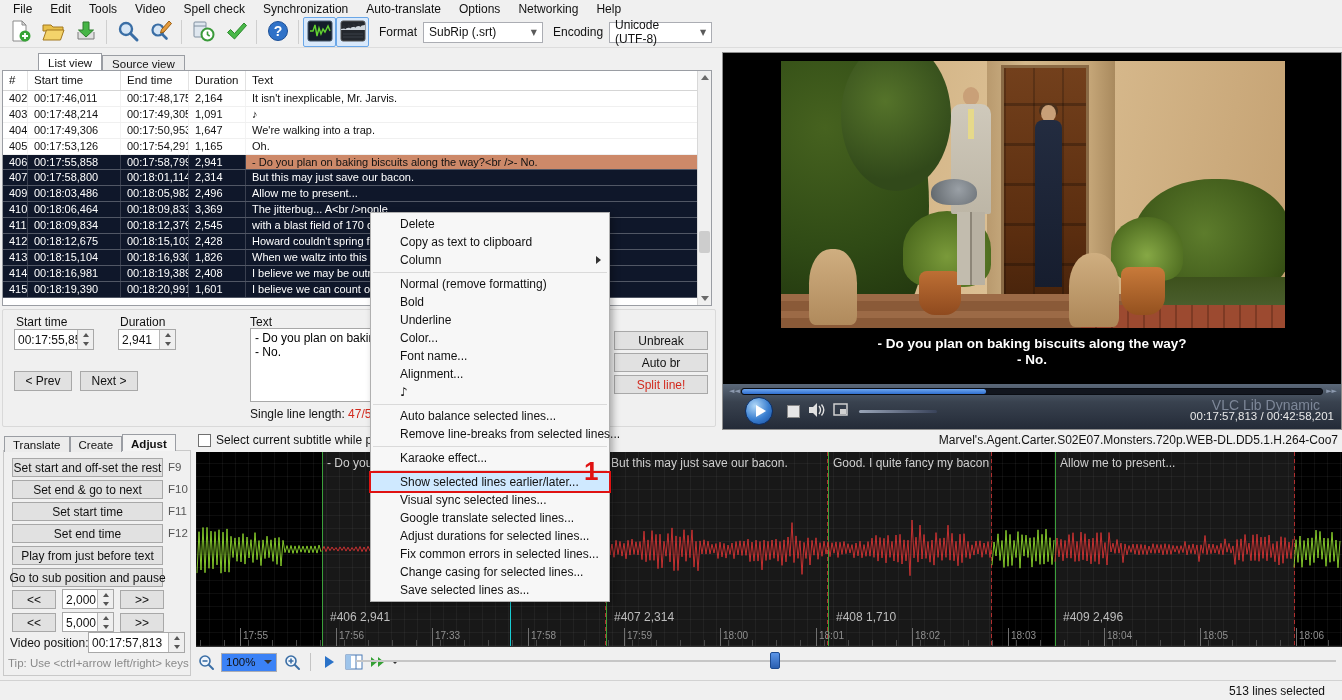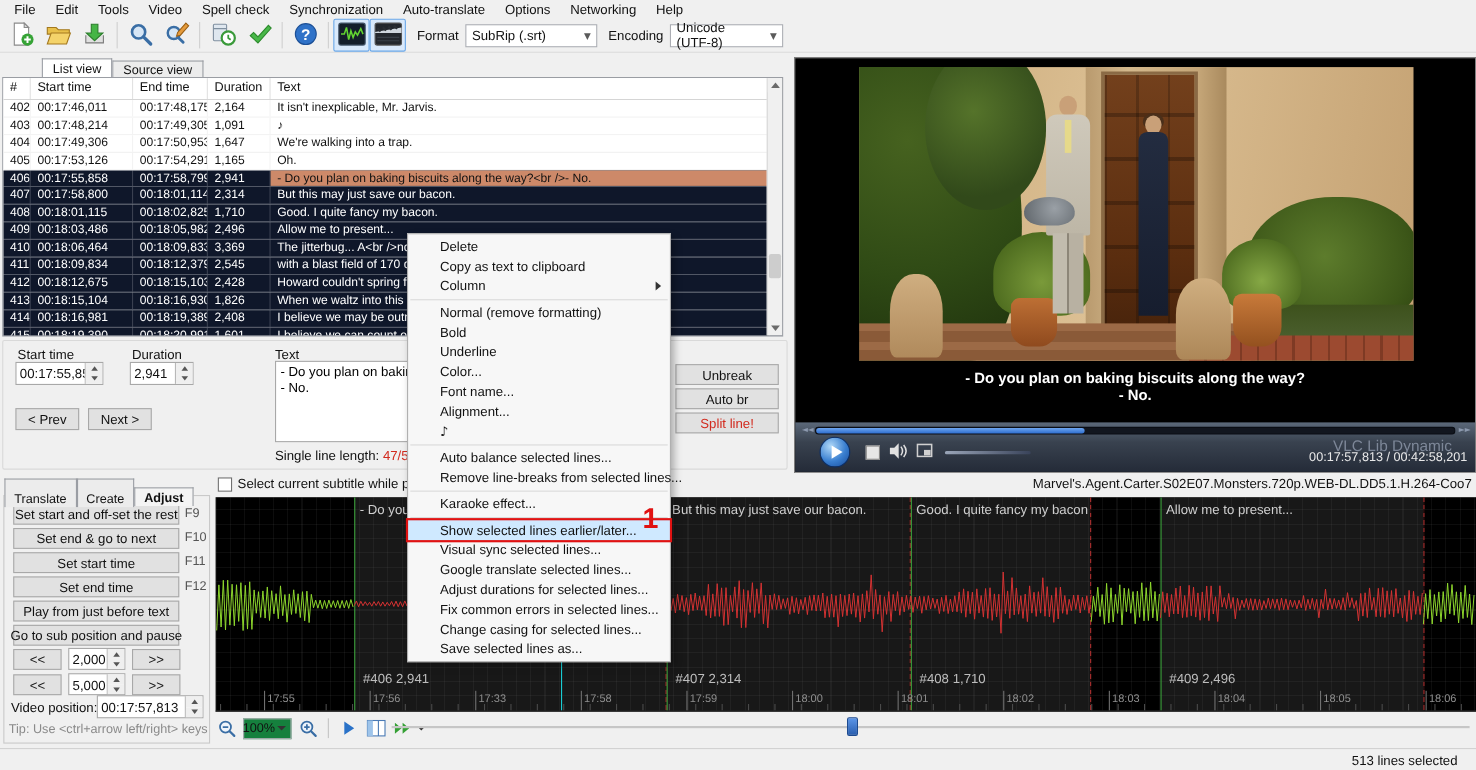--- a/index.html
+++ b/index.html
@@ -94,21 +94,21 @@
   .seek-arr{position:absolute;top:3px;font-size:7px;color:#8c99ae;font-family:"DejaVu Sans",sans-serif;}
   .playbtn{position:absolute;left:22px;top:13px;width:28px;height:28px;border-radius:50%;
            background:radial-gradient(circle at 35% 30%,#b0d8f8,#3a7fd0 55%,#164a9a);border:1px solid #0d2f66;box-sizing:border-box;}
   .playbtn .t{position:absolute;left:10px;top:7px;width:0;height:0;border-left:10px solid #fff;border-top:6px solid transparent;border-bottom:6px solid transparent;}
   .stopbtn{position:absolute;left:64px;top:21px;width:11px;height:11px;background:#e6e6e6;border:1px solid #888;}
   .vol-line{position:absolute;left:136px;top:26px;width:78px;height:3px;background:linear-gradient(90deg,#9aa5b8,#39435a);border-radius:2px;}
   .brand{position:absolute;right:21px;top:13px;font-size:14px;color:#7d8798;}
   .vtime{position:absolute;right:7px;top:26px;font-size:11.5px;color:#e9e9e9;}
   
   .btabs{position:absolute;left:4px;top:434px;height:17px;z-index:2;}
-  .btab{display:inline-block;padding:12px 8px 1px;border:1px solid #9a9da3;border-bottom:none;background:#ececec;font-size:11.5px;position:relative;top:1px;}
+  .btab{display:inline-block;padding:2px 8px 1px;border:1px solid #9a9da3;border-bottom:none;background:#ececec;font-size:11.5px;position:relative;top:1px;}
   .btab.active{background:#f4f4f4;font-weight:bold;top:0;padding-top:3px;}
   .bpanel{position:absolute;left:3px;top:450px;width:188px;height:226px;border:1px solid #c9c9c9;background:#f0f0f0;box-sizing:border-box;}
   .sc-lbl{position:absolute;font-size:11.5px;color:#555;}
   .tip{position:absolute;font-size:11.5px;color:#8a8a8a;white-space:nowrap;}
   
   .chkrow{position:absolute;left:198px;top:432px;height:16px;display:flex;align-items:center;gap:5px;}
   .chk{width:13px;height:13px;background:#fff;border:1px solid #707070;box-sizing:border-box;}
   .fname{position:absolute;right:4px;top:433px;font-size:12px;color:#111;}
   .wave{position:absolute;left:196px;top:452px;width:1146px;height:194px;background:#000;overflow:hidden;border-bottom:1px solid #333;}
   .wgrid{position:absolute;left:0;top:0;width:100%;height:100%;
@@ -119,21 +119,21 @@
   .wend{position:absolute;top:0;width:1px;height:100%;background:repeating-linear-gradient(180deg,#b03030 0 4px,rgba(176,48,48,.25) 4px 7px);}
   .wtext{position:absolute;top:4px;font-size:12px;color:#cfcfcf;white-space:nowrap;overflow:hidden;padding-left:5px;box-sizing:border-box;}
   .wid{position:absolute;top:158px;font-size:12px;color:#bdbdbd;white-space:nowrap;padding-left:8px;}
   .wtick{position:absolute;top:176px;width:1px;height:18px;background:#707070;}
   .wticklbl{position:absolute;top:178px;font-size:10px;color:#8f8f8f;}
   .wminor{position:absolute;top:188px;width:1px;height:6px;background:#4a4a4a;}
   .playhead{position:absolute;top:0;width:1px;height:100%;background:#19cdd4;}
   
   .wctrl{position:absolute;left:196px;top:648px;width:1146px;height:28px;display:flex;align-items:center;gap:5px;}
   .wicon{display:flex;align-items:center;justify-content:center;width:20px;height:20px;}
-  .wcombo{width:44px;height:19px;background:#15803d;border:1px solid #abadb3;display:flex;align-items:center;justify-content:flex-end;padding:0 4px;font-size:11.5px;box-sizing:border-box;}
+  .wcombo{width:56px;height:19px;background:#3b82f6;border:1px solid #abadb3;display:flex;align-items:center;justify-content:space-between;padding:0 4px;font-size:11.5px;box-sizing:border-box;}
   .wsep{width:1px;height:18px;background:#c4c4c4;margin:0 3px;}
   .play-tri{width:0;height:0;border-left:9px solid #2a72c8;border-top:6px solid transparent;border-bottom:6px solid transparent;}
   .dd-tri{width:0;height:0;border-left:4px solid transparent;border-right:4px solid transparent;border-top:4px solid #333;margin-left:2px;}
   .hsl-groove{position:absolute;left:356px;top:660px;width:980px;height:2px;background:#c6c6c6;}
   .hsl-thumb{position:absolute;left:770px;top:652px;width:10px;height:17px;background:linear-gradient(180deg,#5b95e8,#2a5fb0);border:1px solid #1c4a90;border-radius:2px;box-sizing:border-box;}
   
   .statusbar{position:absolute;left:0;bottom:0;width:100%;height:20px;background:#f0f0f0;border-top:1px solid #d2d2d2;box-sizing:border-box;}
   .status-text{position:absolute;right:17px;top:3px;font-size:12px;}
   
   .ctx{position:absolute;left:370px;top:212px;width:238px;background:#f7f7f7;border:1px solid #b0b0b0;
@@ -294,27 +294,20 @@
           <div class="td" style="width: 68px;">00:17:58,799</div>
           <div class="td" style="width: 57px;">2,941</div>
           <div class="td focus-text" style="width: 454px;">- Do you plan on baking biscuits along the way?&lt;br /&gt;- No.</div>
         </div>
         <div class="trow sel">
           <div class="td" style="width: 25px;">407</div>
           <div class="td" style="width: 93px;">00:17:58,800</div>
           <div class="td" style="width: 68px;">00:18:01,114</div>
           <div class="td" style="width: 57px;">2,314</div>
           <div class="td" style="width: 454px;">But this may just save our bacon.</div>
-        </div>
-        <div class="trow sel">
-          <div class="td" style="width: 25px;">408</div>
-          <div class="td" style="width: 93px;">00:18:01,115</div>
-          <div class="td" style="width: 68px;">00:18:02,825</div>
-          <div class="td" style="width: 57px;">1,710</div>
-          <div class="td" style="width: 454px;">Good. I quite fancy my bacon.</div>
         </div>
         <div class="trow sel">
           <div class="td" style="width: 25px;">409</div>
           <div class="td" style="width: 93px;">00:18:03,486</div>
           <div class="td" style="width: 68px;">00:18:05,982</div>
           <div class="td" style="width: 57px;">2,496</div>
           <div class="td" style="width: 454px;">Allow me to present...</div>
         </div>
         <div class="trow sel">
           <div class="td" style="width: 25px;">410</div>

